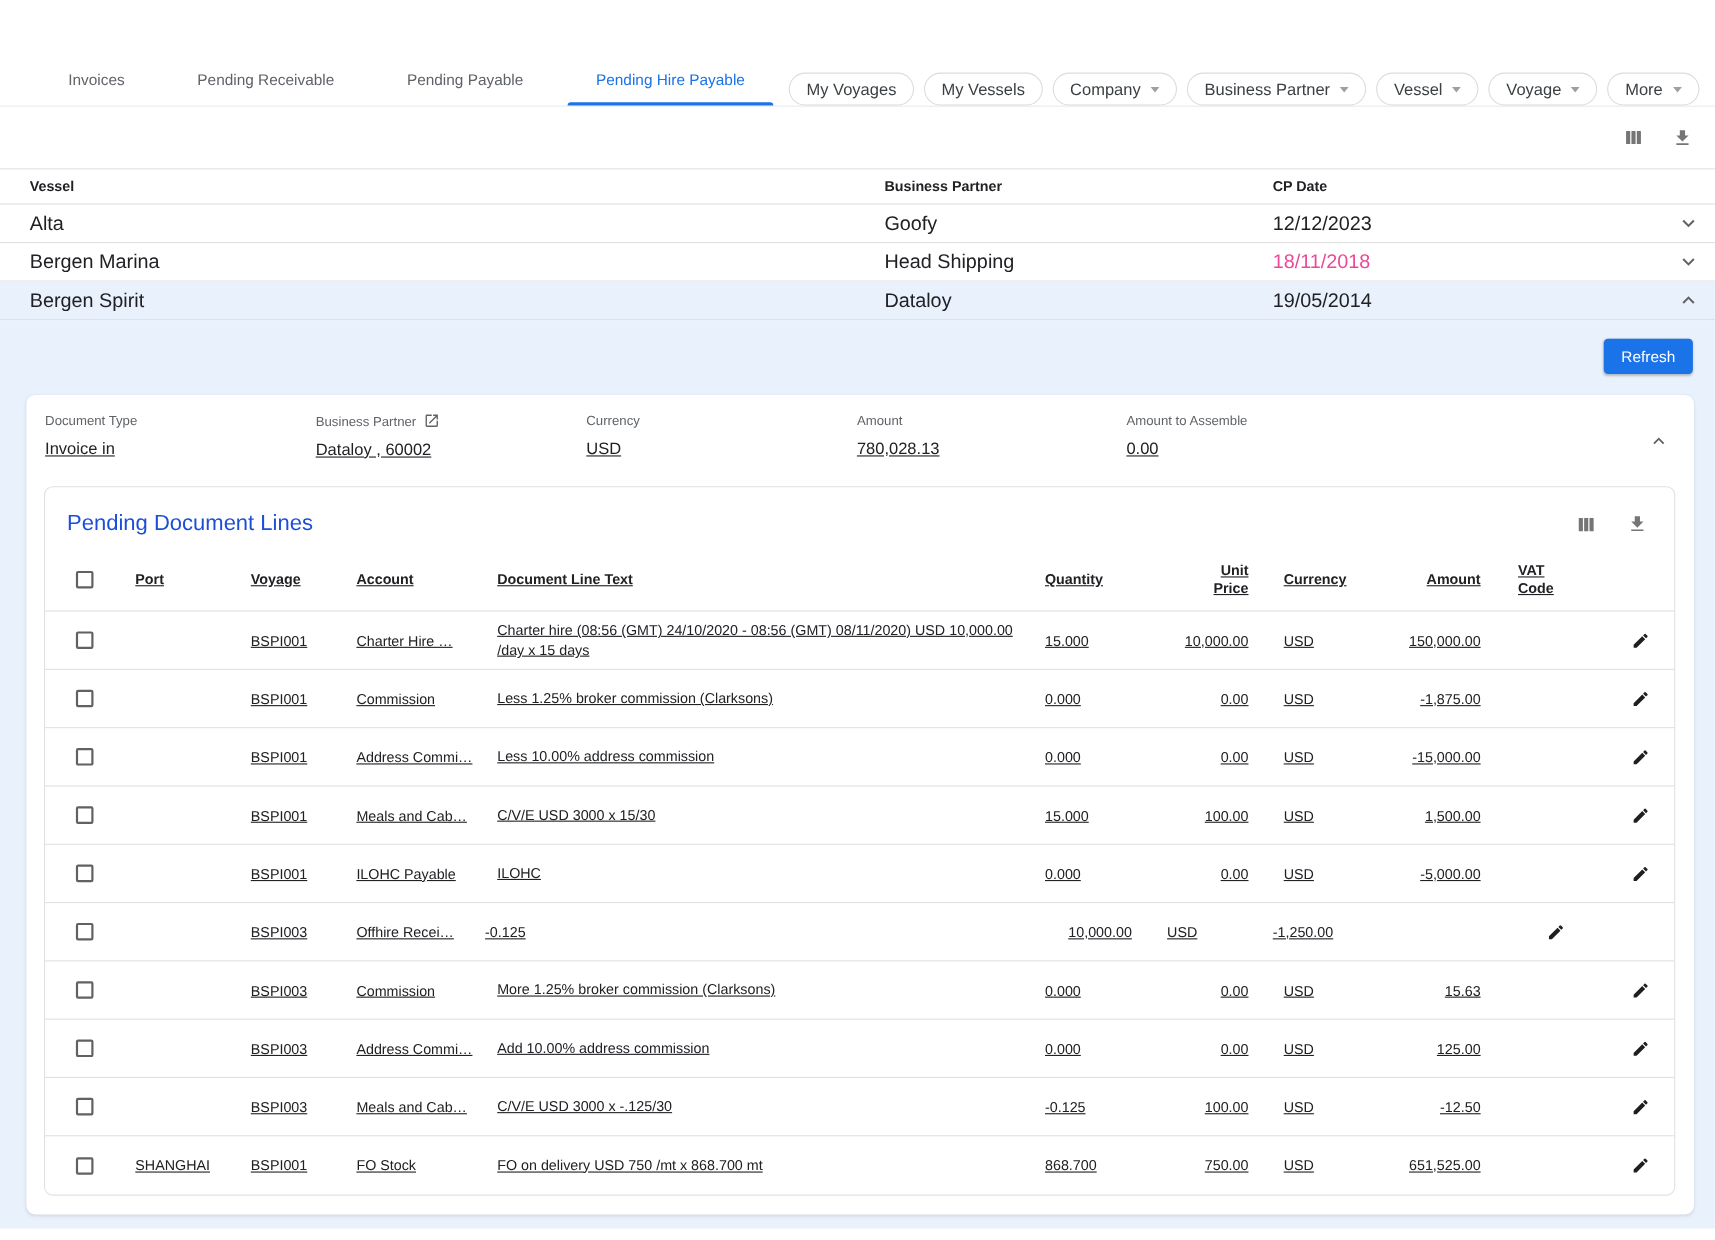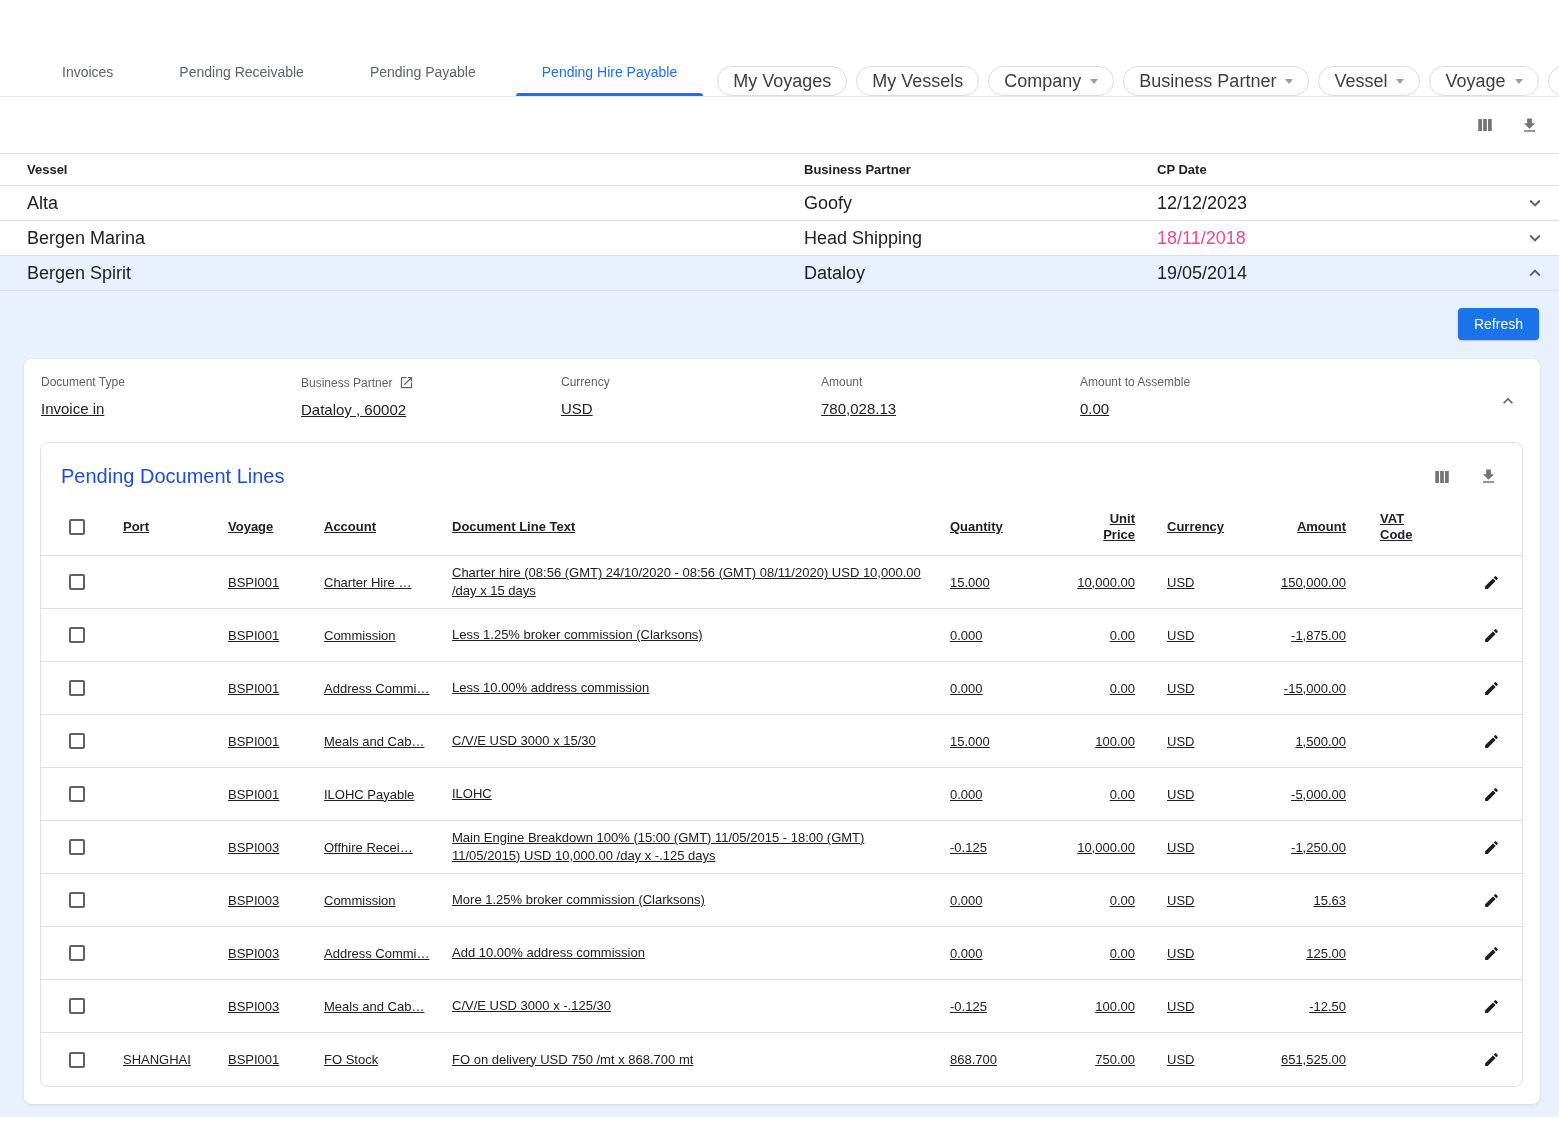--- a/index.html
+++ b/index.html
@@ -7,21 +7,21 @@
     font-family:"Liberation Sans", sans-serif; color:#202124; }
 
   
   .tabbar { display:flex; align-items:flex-end; height:49px; border-bottom:1px solid #e8eaed; padding-left:36px;margin-top:48px; }
   .tab { position:relative; height:48px; display:flex; align-items:center; padding:0 26px; margin-right:14px;
          font-size:14px; font-weight:500; color:#5f6368; cursor:pointer; white-space:nowrap; }
   .tab.active { color:#1a73e8; }
   .tab-underline { position:absolute; left:0; right:0; bottom:0; height:3px; background:#1a73e8; border-radius:3px 3px 0 0; }
   .chips { margin-left:auto; display:flex; gap:9px; padding-right:15px; align-items:center; }
   .chip { display:flex; align-items:center; gap:9px; height:30px; padding:0 15px; background:#fff;
-          border:1px solid #dadce0; border-radius:15px; font-size:18px; font-weight:500; color:#3c4043;
+          border:1px solid #dadce0; border-radius:15px; font-size:15px; font-weight:500; color:#3c4043;
           font-family:"Liberation Sans", sans-serif; cursor:pointer; white-space:nowrap; }
   .chip-caret { width:0; height:0; border-left:4px solid transparent; border-right:4px solid transparent;
           border-top:5px solid #9aa0a6; display:inline-block; }
 
   
   .toolbar { height:56px; display:flex; align-items:center; justify-content:flex-end; gap:22px; padding-right:18px; }
   .iconbtn { background:none; border:none; cursor:pointer; display:flex; align-items:center; justify-content:center; padding:2px; }
 
   
   .vgrid { display:grid; grid-template-columns:777px 353px 380px 49px; align-items:center; }
@@ -33,21 +33,21 @@
   .vchevron { display:flex; justify-content:center; align-items:center; }
 
   
   .expanded { background:#e9f1fc; padding-bottom:13px; }
   .refresh-row { display:flex; justify-content:flex-end; padding:17px 20px 19px 0; }
   .btn-primary { background:#1a73e8; color:#fff; border:none; border-radius:4px; height:32px; padding:0 16px;
           font-size:14px; font-weight:500; font-family:"Liberation Sans", sans-serif; cursor:pointer;
           box-shadow:0 1px 2px rgba(60,64,67,.3); }
   .card { background:#fff; margin:0 19px 0 24px; border-radius:8px; box-shadow:0 1px 3px rgba(60,64,67,.15); overflow:hidden; }
 
-  .detail-grid { display:grid; grid-template-columns:246px 246px 246px 245px 1fr 44px; padding:16px 10px 24px 17px;gap:14px; }
+  .detail-grid { display:grid; grid-template-columns:246px 246px 246px 245px 1fr 44px; padding:16px 10px 24px 17px; }
   .field-label { font-size:12px; color:#5f6368; display:flex; align-items:center; gap:7px; }
   .field-value { font-size:15px; color:#202124; margin-top:11px;text-decoration:underline; }
   .collapse-btn { align-self:start; margin-top:14px; }
 
   
   .inner-card { margin:0 17px 17px 16px; border:1px solid #dfe1e5; border-radius:8px; overflow:hidden; }
   .lines-titlebar { display:flex; align-items:center; padding:22px 22px 10px 20px; }
   .lines-title { flex:1; font-size:20px; color:#1d4ed8; }
   .lines-titlebar .iconbtn { margin-left:24px; }
 
@@ -368,21 +368,20 @@
           </div>
       </div>
 
       <div class="lgrid lrow">
         <div class="lc c-check">
             <span class="checkbox"></span>
           </div>
         <div class="lc c-port"></div>
         <div class="lc c-voyage">BSPI003</div>
         <div class="lc c-account">Offhire Recei…</div>
-        <div class="lc c-text">Main Engine Breakdown 100% (15:00 (GMT) 11/05/2015 - 18:00 (GMT) 11/05/2015) USD 10,000.00 /day x -.125 days</div>
         <div class="lc c-qty">-0.125</div>
         <div class="lc c-price">10,000.00</div>
         <div class="lc c-cur">USD</div>
         <div class="lc c-amt">-1,250.00</div>
         <div class="lc c-vat"></div>
         <div class="lc c-edit">
             <button class="iconbtn">
               <svg width="17" height="17" viewBox="0 0 24 24" fill="#1f1f1f">
                 <path d="M3 17.25V21h3.75L17.81 9.94l-3.75-3.75L3 17.25zM20.71 7.04c.39-.39.39-1.02 0-1.41l-2.34-2.34a1 1 0 0 0-1.41 0l-1.83 1.83 3.75 3.75 1.83-1.83z"></path>
               </svg>

